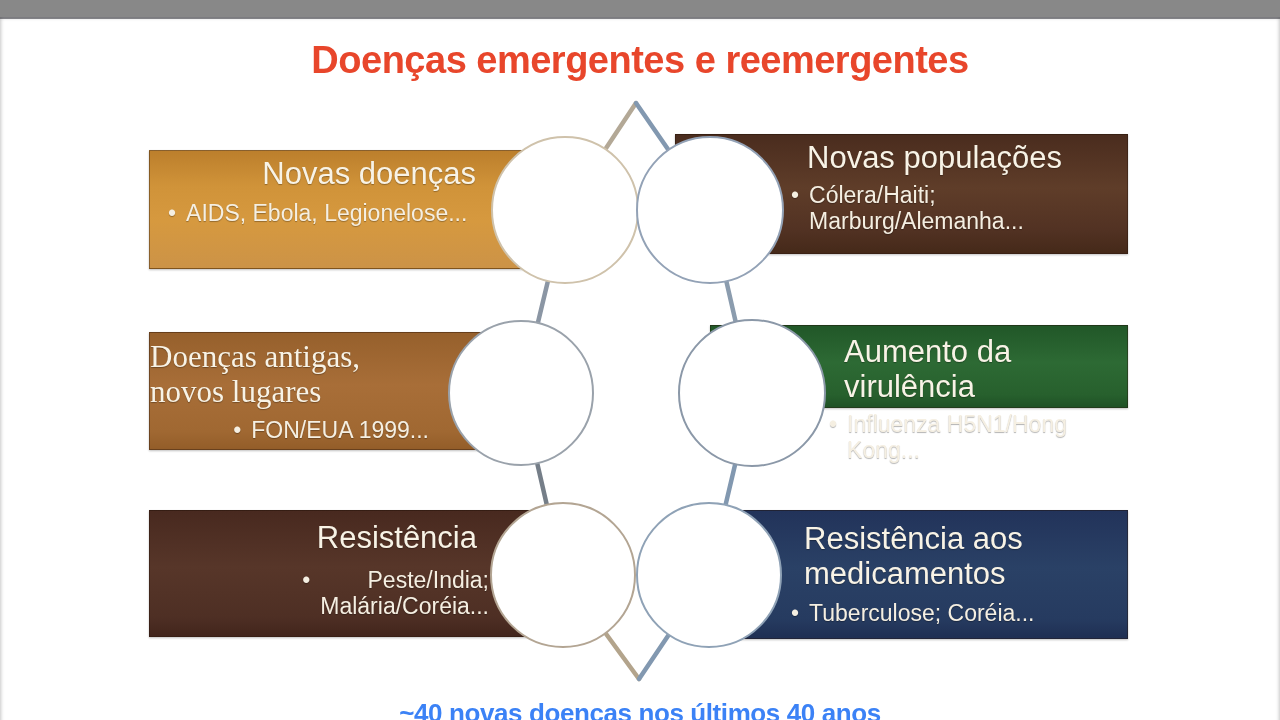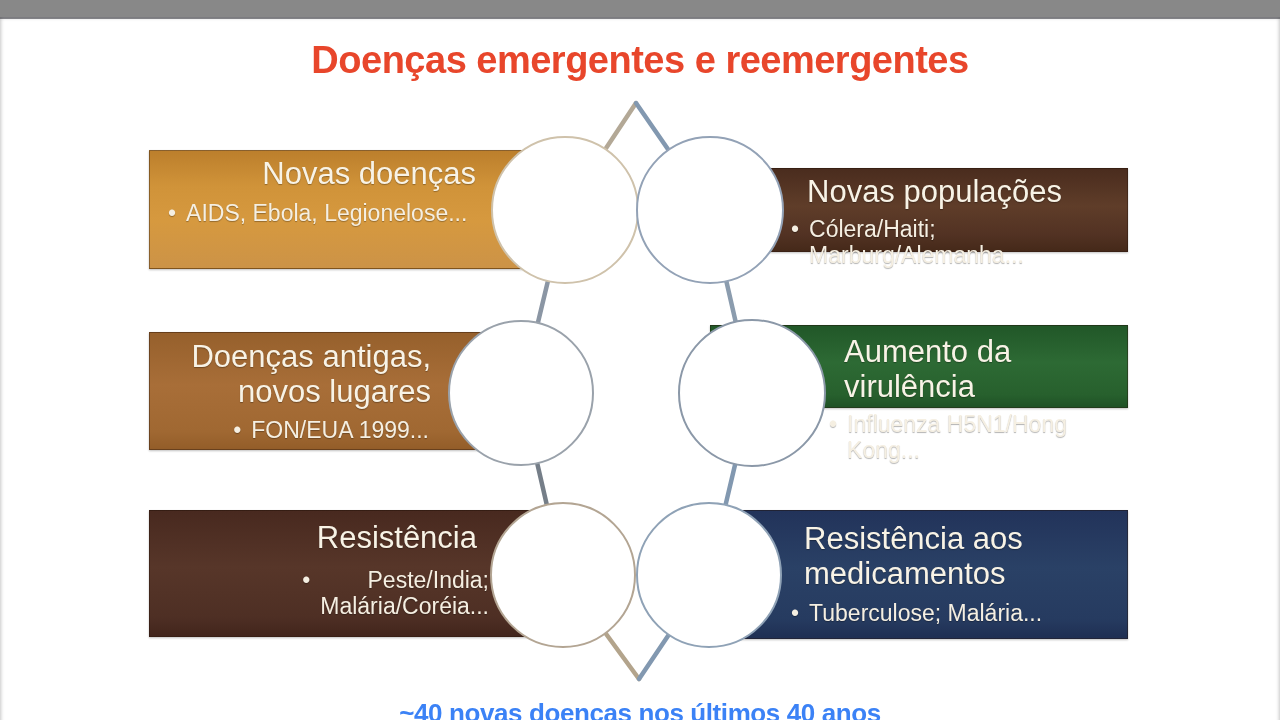--- a/index.html
+++ b/index.html
@@ -35,29 +35,29 @@
   .bullet .txt{white-space:pre-line;}
   .align-r{justify-content:flex-end;text-align:right;}
 
   
   .b1l{left:149px;top:133px;width:416px;height:119px;padding-top:5px;
        background:linear-gradient(180deg,#bc7f2c 0%,#d09339 30%,#d6993f 60%,#cc9347 100%);}
   .b1l .band-title{text-align:right;padding-right:88px;}
   .b1l .bullet{margin-top:9px;padding-left:18px;}
 
   
-  .b1r{left:675px;top:151px;width:453px;height:84px;padding:5px 10px 0 115px;
+  .b1r{left:675px;top:117px;width:453px;height:120px;padding:5px 10px 0 115px;
        background:linear-gradient(180deg,#4a2c1e 0%,#5f3d29 45%,#523223 80%,#452919 100%);}
   .b1r .band-title{padding-left:16px;}
   .b1r .bullet{margin-top:7px;}
 
   
   .b2l{left:149px;top:315px;width:371px;height:118px;padding-top:6px;
        background:linear-gradient(180deg,#96602c 0%,#a86e38 45%,#a06832 85%,#935d29 100%);}
-  .b2l .band-title{text-align:right;padding-right:88px;}
+  .b2l .band-title{text-align:left;padding-right:88px;font-family:Liberation Serif, serif;}
   .b2l .bullet{margin-top:8px;padding-right:90px;}
 
   
   .b2r{left:710px;top:308px;width:418px;height:83px;padding:8px 8px 0 118px;
        background:linear-gradient(180deg,#215728 0%,#2d6a34 45%,#27602d 85%,#1e5125 100%);}
   .b2r .band-title{padding-left:15px;}
   .b2r .bullet{margin-top:7px;}
 
   
   .b3l{left:149px;top:493px;width:411px;height:127px;padding-top:9px;
@@ -127,21 +127,21 @@
       <span class="txt">Peste/India;
 Malária/Coréia...</span>
     </div>
   </div>
 
   <div class="band b3r">
     <div class="band-title">Resistência aos
 medicamentos</div>
     <div class="bullet">
       <span class="dot">•</span>
-      <span class="txt">Tuberculose; Malária...</span>
+      <span class="txt">Tuberculose; Coréia...</span>
     </div>
   </div>
 
   <svg class="chain" width="1280" height="720" viewBox="0 0 1280 720">
 
     <line x1="565" y1="193" x2="636" y2="86" stroke="#b3a896" stroke-width="4.5" stroke-linecap="round"></line>
     <line x1="636" y1="86" x2="710" y2="193" stroke="#8298b0" stroke-width="4.5" stroke-linecap="round"></line>
     <line x1="565" y1="193" x2="521" y2="376" stroke="#8b96a4" stroke-width="4.5" stroke-linecap="round"></line>
     <line x1="710" y1="193" x2="752" y2="376" stroke="#8b9cae" stroke-width="4.5" stroke-linecap="round"></line>
     <line x1="521" y1="376" x2="563" y2="558" stroke="#757e88" stroke-width="4.5" stroke-linecap="round"></line>

